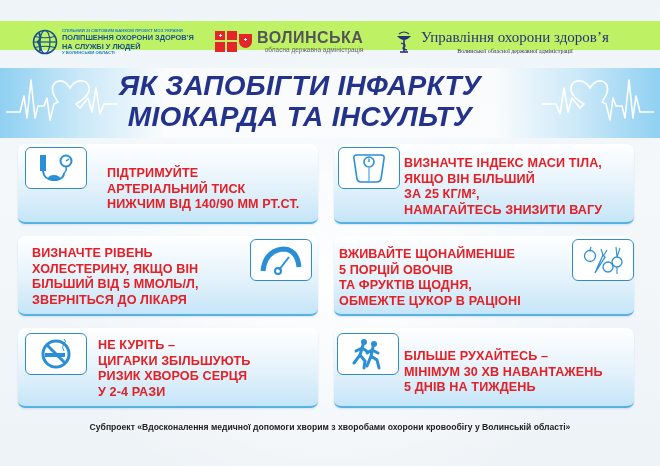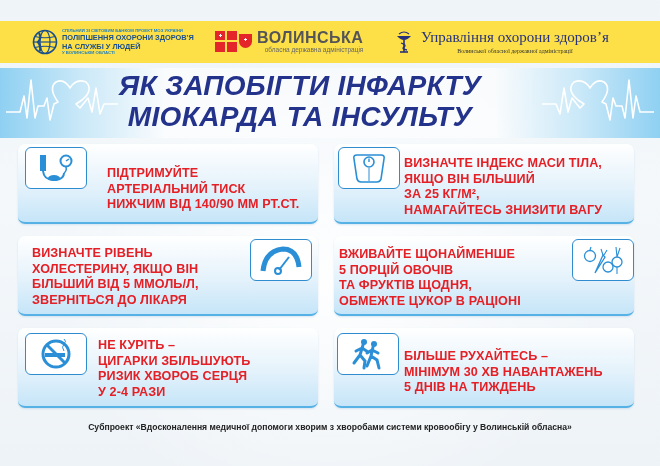--- a/index.html
+++ b/index.html
@@ -9,22 +9,22 @@
       background: linear-gradient(180deg, #eef4f8 0%, #f4f8fb 40%, #eef3f7 100%);
       position: relative;
     }
     .bg-glow {
       position: absolute; left: 0; top: 0; width: 660px; height: 466px;
       background: radial-gradient(ellipse at 50% 60%, rgba(255,255,255,0.9) 0%, rgba(255,255,255,0) 60%);
       pointer-events: none;
     }
     
     .header {
-      position: absolute; left: 0; top: 21px; width: 660px; height: 42px;
-      background: #fde047;
+      position: absolute; left: 0; top: 21px; width: 660px; height: 29px;
+      background: #bef264;
     }
     .logo-wb { position: absolute; left: 32px; top: 0; height: 42px; display: flex; align-items: center; }
     .logo-wb svg { width: 26px; height: 26px; }
     .wb-text { margin-left: 4px; line-height: 1; }
     .wb-small { font-size: 4.3px; font-weight: bold; color: #1e7fc0; display: block; }
     .wb-big { font-size: 7.4px; font-weight: bold; color: #1a4f8d; display: block; margin-top: 1px; }
     .wb-small2 { font-size: 4.3px; font-weight: bold; color: #1e7fc0; display: block; margin-top: 1px; }
 
     .logo-vol { position: absolute; left: 215px; top: 0; height: 42px; display: flex; align-items: center; text-align: right; }
     .vol-mark { position: relative; width: 37px; height: 22px; }
@@ -245,13 +245,13 @@
       <path d="M27 10 L25 19 L21 29 M25 19 L31 23 L33 31 M26 13 L21 16 M26 13 L32 16" fill="none" stroke="#2a8fd6" stroke-width="3" stroke-linecap="round"></path>
     </svg>
   </div>
   <div class="card-text" style="left:70px;top:21px;">
     <span>БІЛЬШЕ РУХАЙТЕСЬ –</span>
     <span>МІНІМУМ 30 ХВ НАВАНТАЖЕНЬ</span>
     <span>5 ДНІВ НА ТИЖДЕНЬ</span>
   </div>
 </div>
 
-<div class="footer">Субпроект «Вдосконалення медичної допомоги хворим  з хворобами системи кровообігу у Волинській обласна»</div>
+<div class="footer">Субпроект «Вдосконалення медичної допомоги хворим  з хворобами охорони кровообігу у Волинській області»</div>
 
 </body></html>

